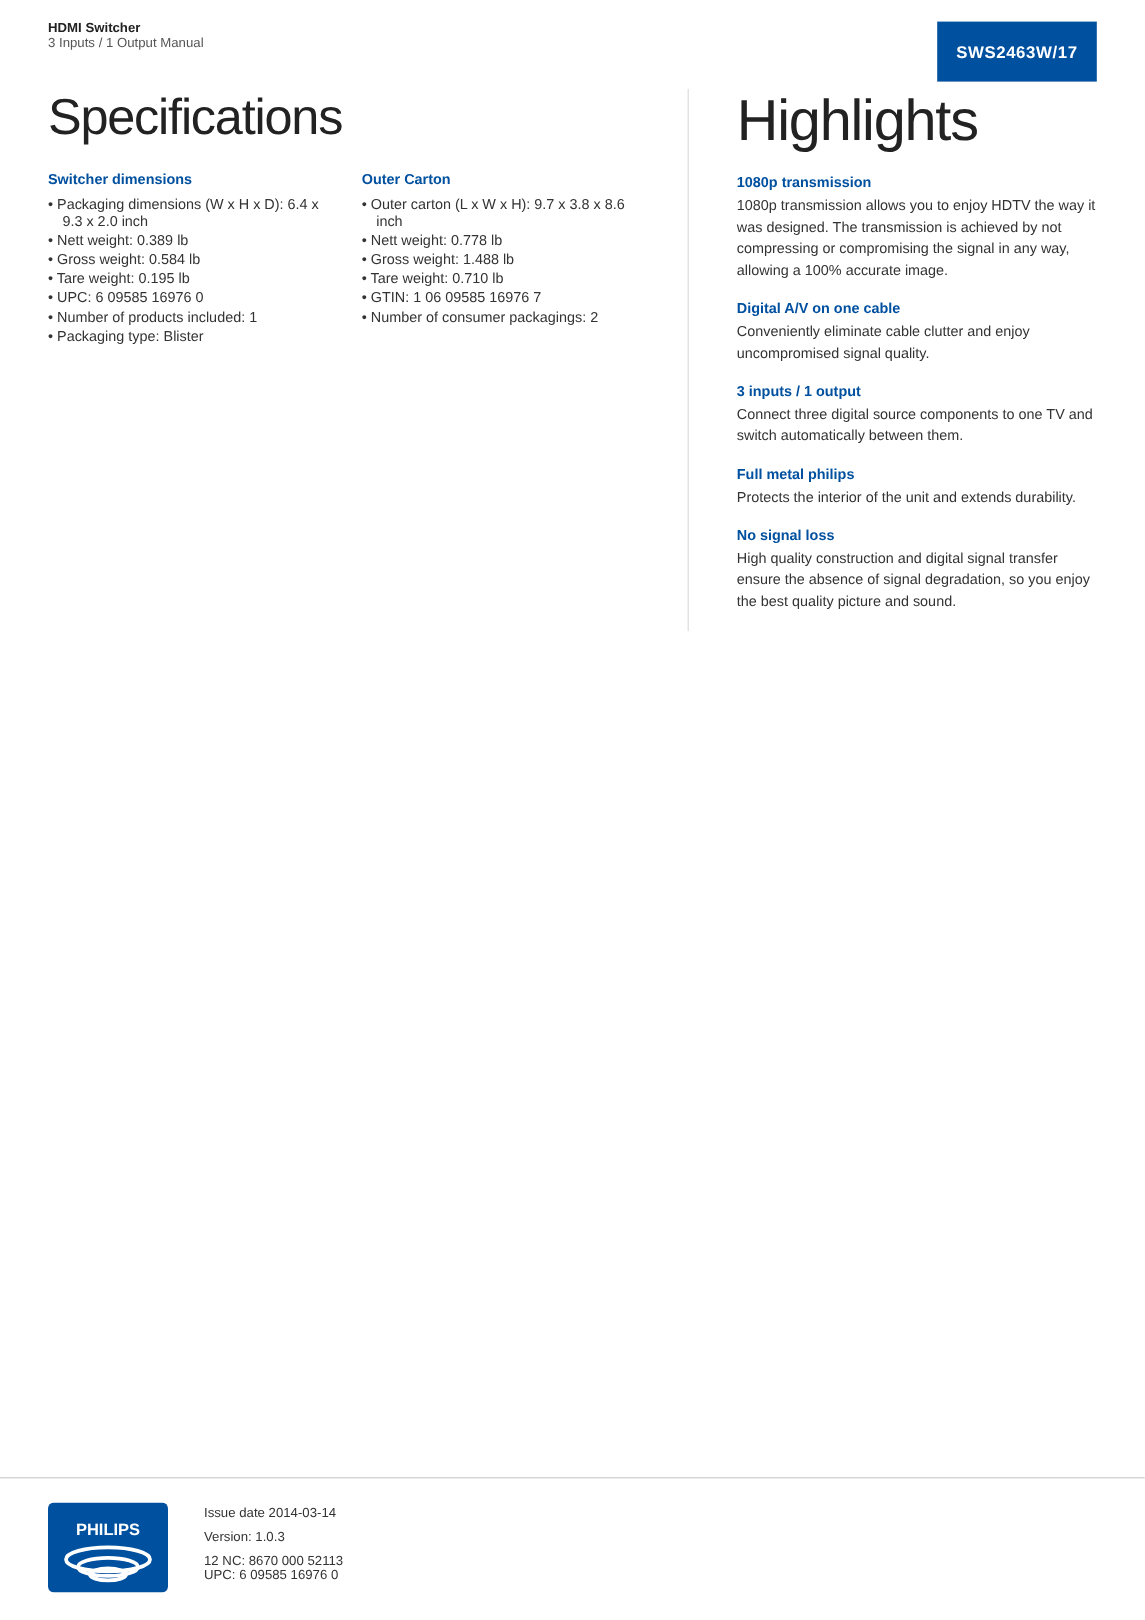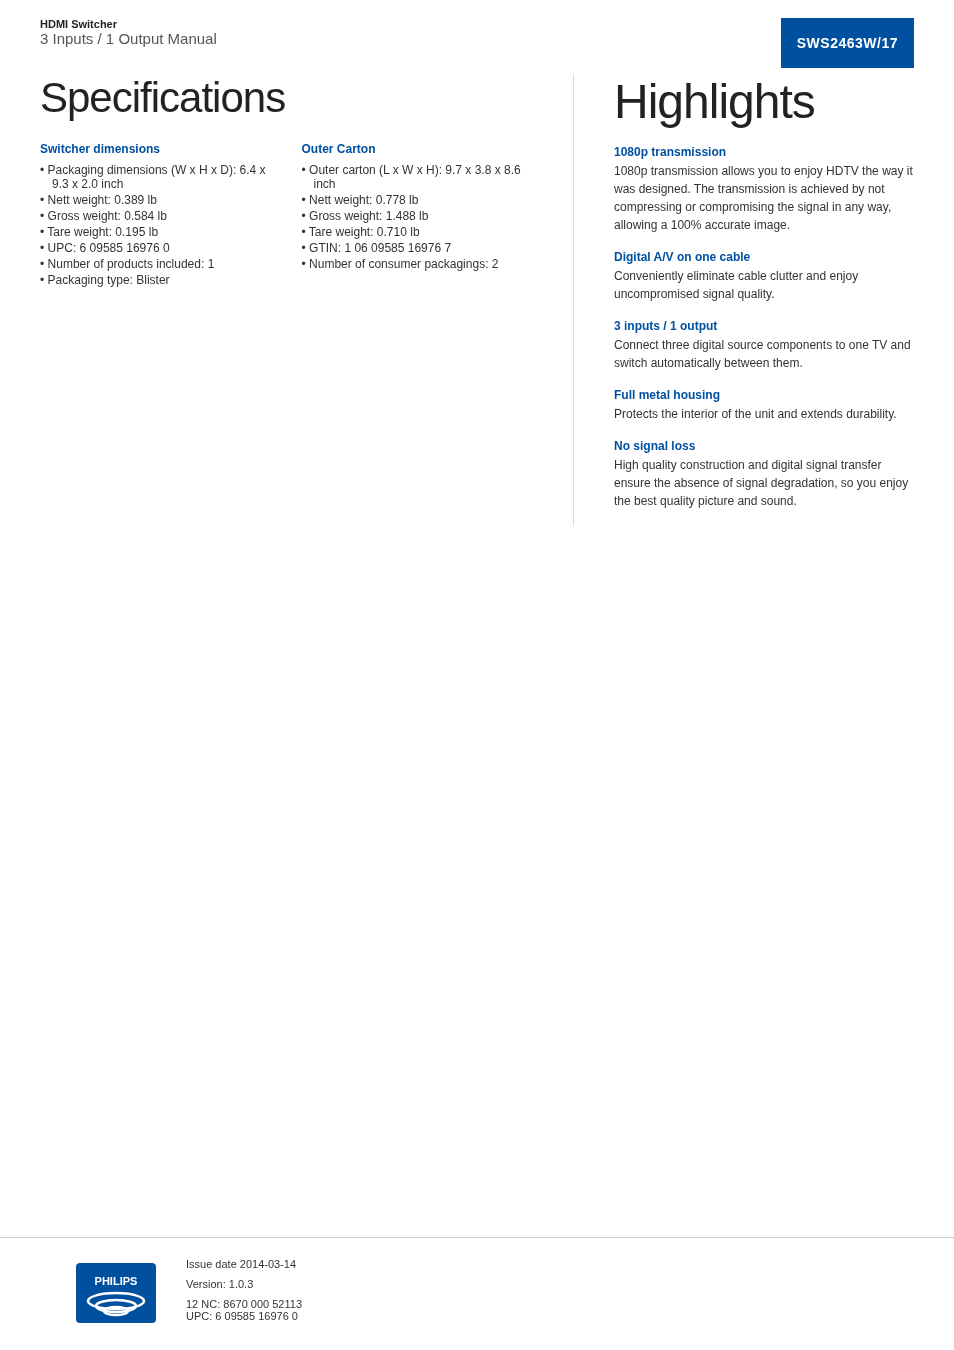--- a/index.html
+++ b/index.html
@@ -19,21 +19,21 @@
       display: flex;
       justify-content: space-between;
       align-items: flex-start;
     }
     .header-left .product-line {
       font-size: 11px;
       color: #222;
       font-weight: bold;
     }
     .header-left .product-desc {
-      font-size: 15px;
+      font-size: 11px;
       color: #555;
     }
     .model-badge {
       background: #0050a0;
       color: #fff;
       font-size: 14px;
       font-weight: bold;
       padding: 17px 16px;
       letter-spacing: 0.5px;
     }
@@ -129,23 +129,22 @@
       right: 0;
       border-top: 1px solid #ccc;
       padding: 20px 40px;
       display: flex;
       align-items: center;
       gap: 30px;
       background: #fff;
     }
 
     .philips-logo {
-      width: 80px;
+      width: 100px;
       flex-shrink: 0;
-      margin-left: 36px;
     }
 
     .footer-meta {
       flex-shrink: 0;
       font-size: 11px;
       color: #333;
       min-width: 130px;
     }
     .footer-meta p { margin-bottom: 8px; }
 
@@ -223,21 +222,21 @@
         </div>
         <div class="highlight-item">
           <div class="highlight-item-title">Digital A/V on one cable</div>
           <div class="highlight-item-desc">Conveniently eliminate cable clutter and enjoy uncompromised signal quality.</div>
         </div>
         <div class="highlight-item">
           <div class="highlight-item-title">3 inputs / 1 output</div>
           <div class="highlight-item-desc">Connect three digital source components to one TV and switch automatically between them.</div>
         </div>
         <div class="highlight-item">
-          <div class="highlight-item-title">Full metal housing</div>
+          <div class="highlight-item-title">Full metal philips</div>
           <div class="highlight-item-desc">Protects the interior of the unit and extends durability.</div>
         </div>
         <div class="highlight-item">
           <div class="highlight-item-title">No signal loss</div>
           <div class="highlight-item-desc">High quality construction and digital signal transfer ensure the absence of signal degradation, so you enjoy the best quality picture and sound.</div>
         </div>
       </div>
   </div>
 
 </div>

